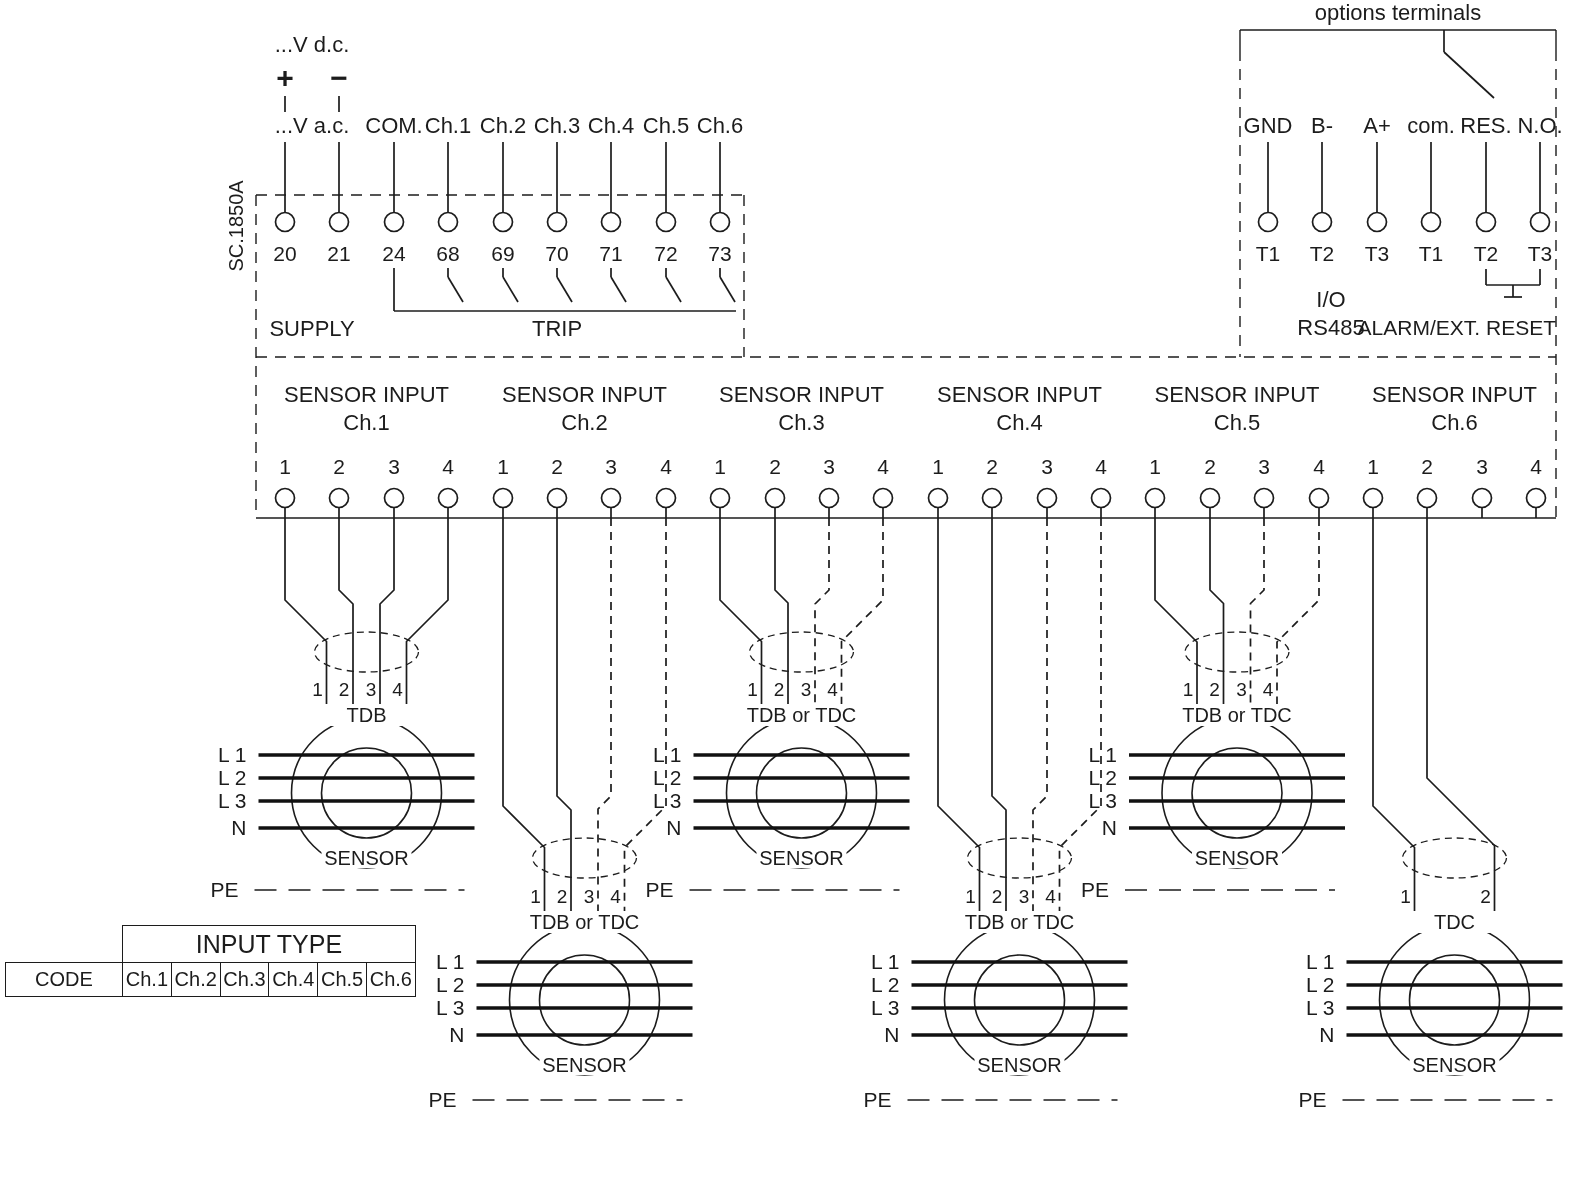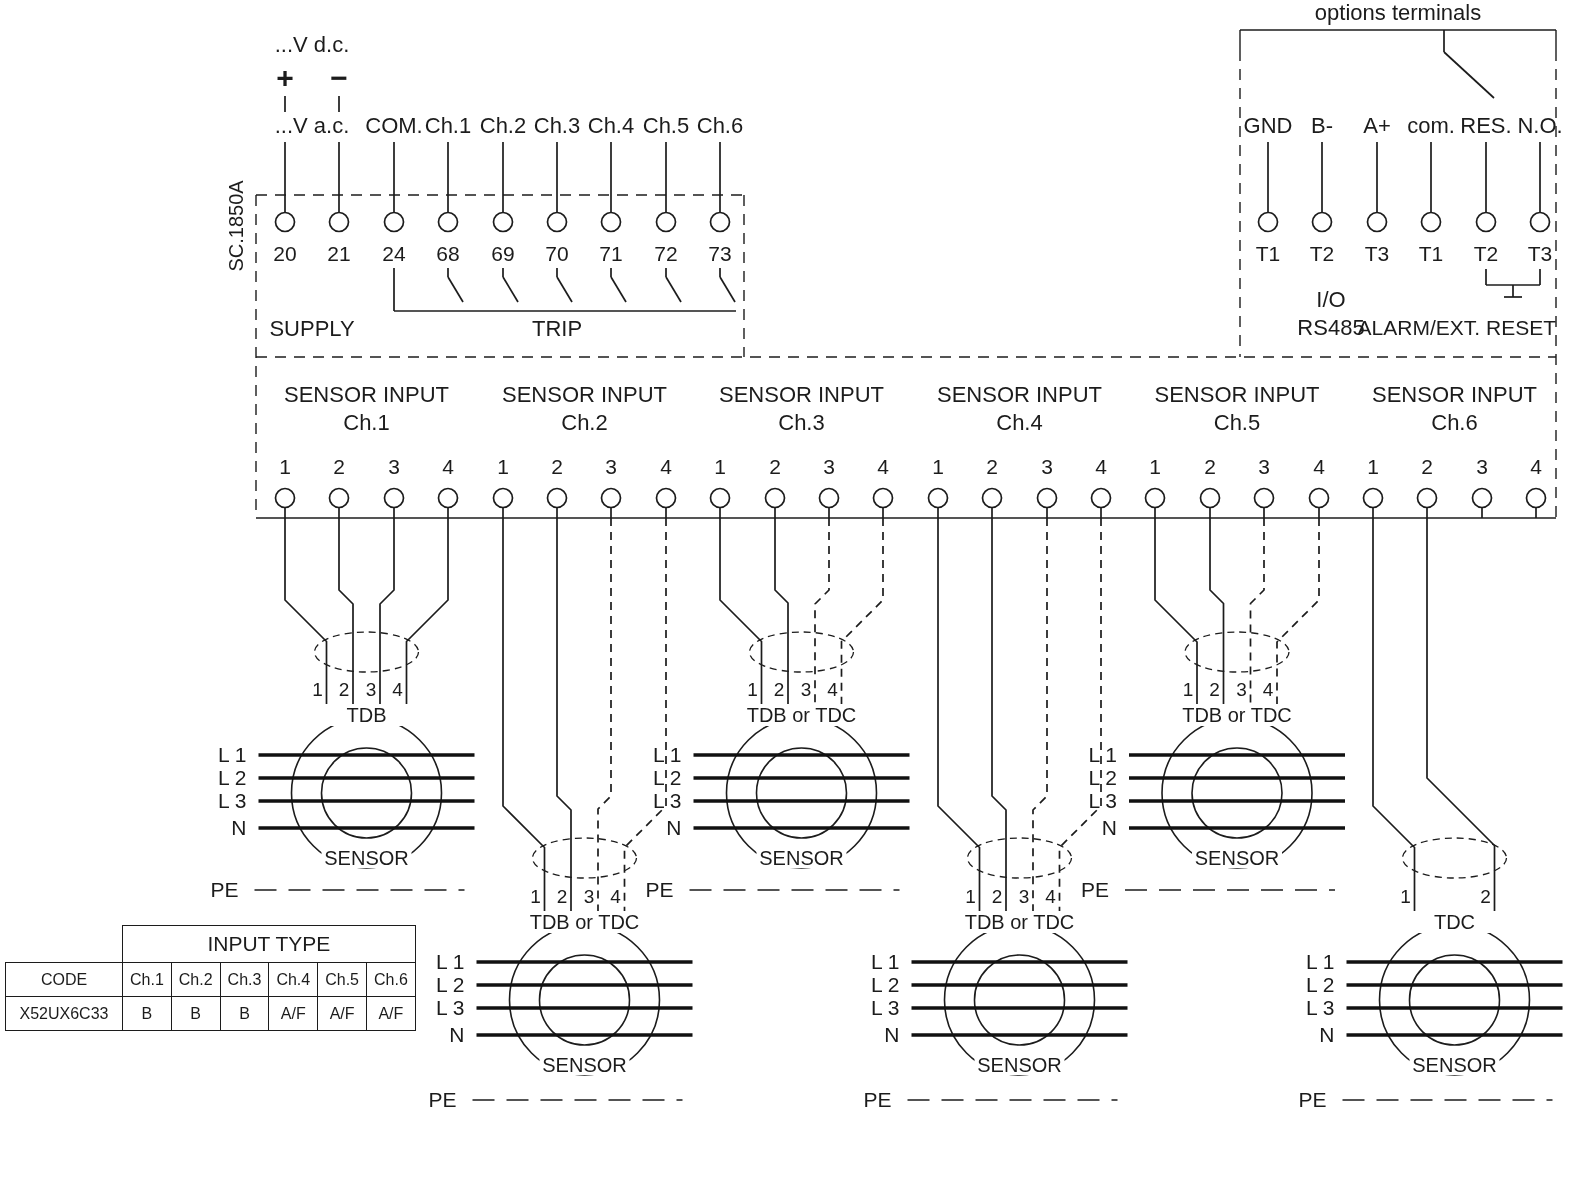--- a/index.html
+++ b/index.html
@@ -14,22 +14,22 @@
   .dashw {stroke-dasharray:8 6;}
   .dashthin{stroke:#1c1c1c;stroke-width:1.3;fill:none;stroke-dasharray:7 5;}
   .pedash{stroke:#1c1c1c;stroke-width:1.7;stroke-dasharray:22 12;fill:none;}
   .trm  {fill:#fff;stroke:#1c1c1c;stroke-width:1.7;}
   .ring {fill:none;stroke:#1c1c1c;stroke-width:1.6;}
   .cond {stroke:#111;stroke-width:3.5;}
   .mask {fill:#ffffff;}
   .itable{position:absolute;left:5px;top:925px;border-collapse:collapse;table-layout:fixed;
           font-family:"Liberation Sans",sans-serif;}
   .itable td{border:1.6px solid #1c1c1c;text-align:center;vertical-align:middle;
-             font-size:16px;height:34px;padding:0;color:#1c1c1c;background:#fff;}
-  .itable td.title-cell{height:37px;font-size:21px;}
+             font-size:20px;height:34px;padding:0;color:#1c1c1c;background:#fff;}
+  .itable td.title-cell{height:37px;font-size:25px;}
   .itable td.blank{border:none;background:transparent;}
 </style>
 </head>
 <body>
 
 <div class="canvas">
 
 <svg id="diagram" width="1587" height="1178" viewBox="0 0 1587 1178">
 
   <g>
@@ -427,25 +427,16 @@
     <tr>
       <td>CODE</td>
       <td>Ch.1</td>
       <td>Ch.2</td>
       <td>Ch.3</td>
       <td>Ch.4</td>
       <td>Ch.5</td>
       <td>Ch.6</td>
     </tr>
 
-        <tr>
-          <td>X52UX6C33</td>
-          <td>B</td>
-          <td>B</td>
-          <td>B</td>
-          <td>A/F</td>
-          <td>A/F</td>
-          <td>A/F</td>
-        </tr>
       </tbody>
 </table>
 
 </div>
 
 </body></html>

